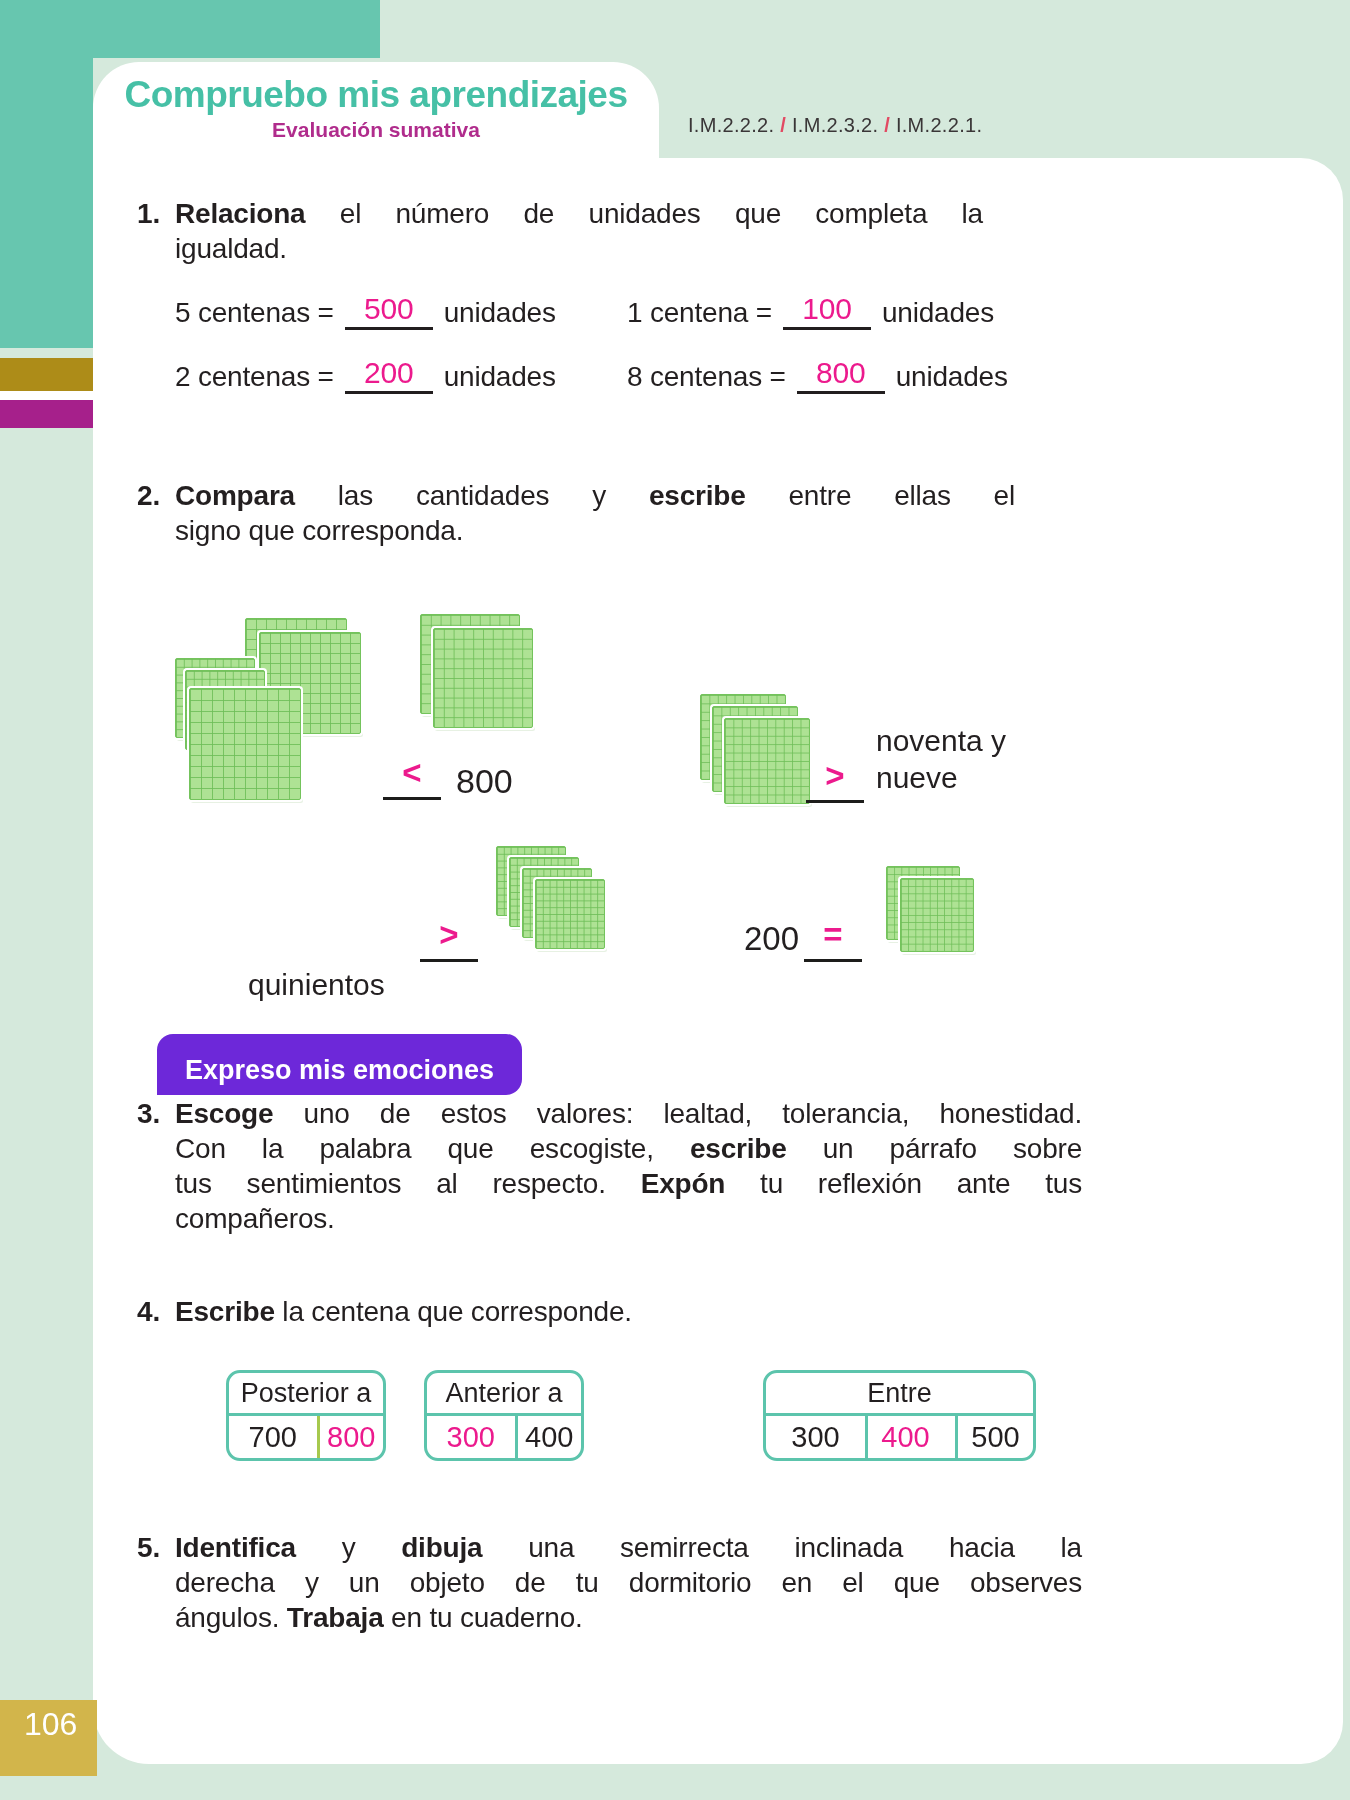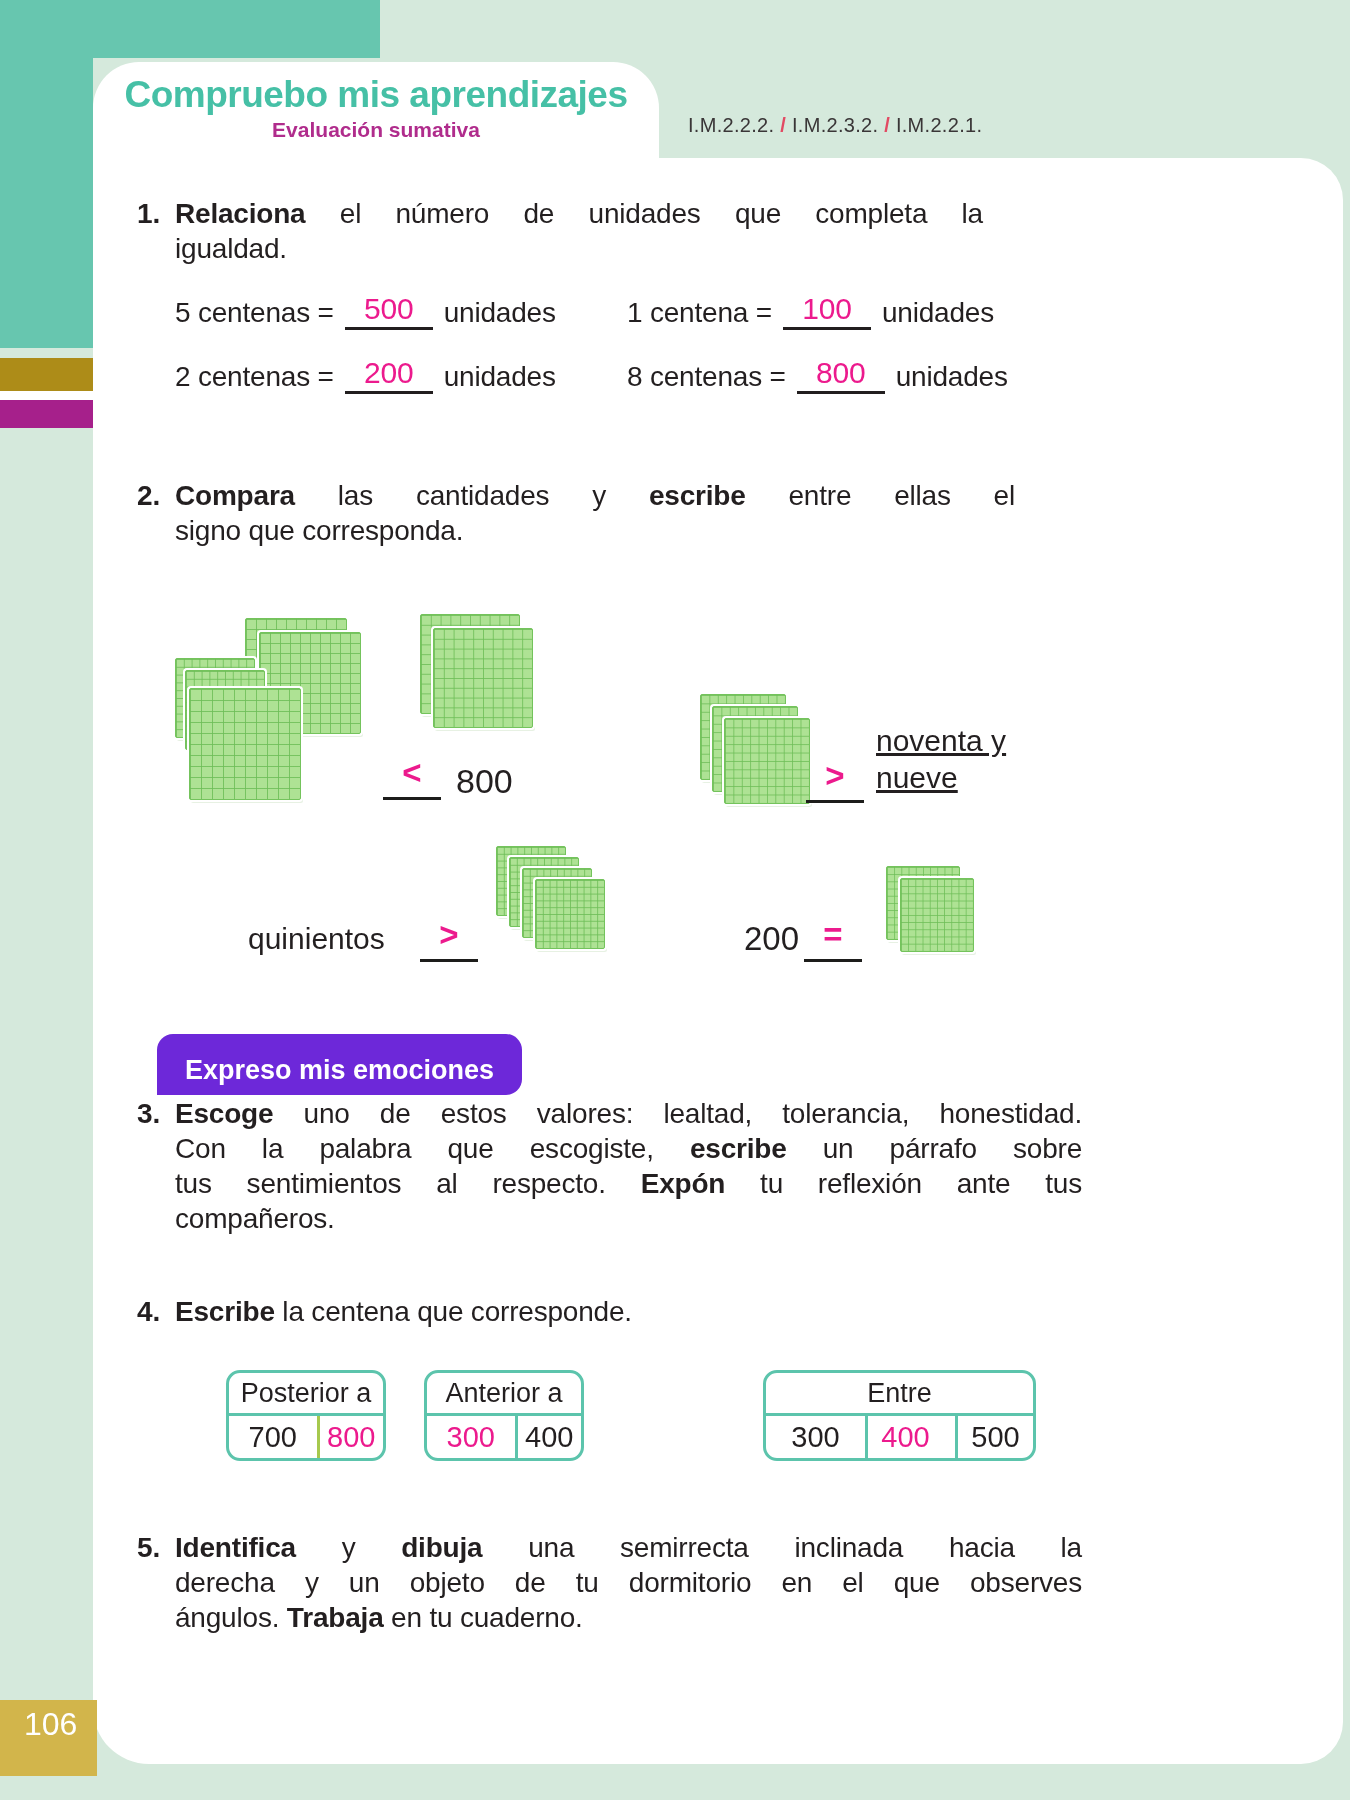--- a/index.html
+++ b/index.html
@@ -46,21 +46,21 @@
   .blockgroup{position:absolute;}
   .hblock{position:absolute;background:#aee294;border:1px solid #74c35c;border-radius:2px;
      background-image:linear-gradient(to right,rgba(110,190,88,.85) 1px,transparent 1px),
                       linear-gradient(to bottom,rgba(110,190,88,.85) 1px,transparent 1px);
      background-size:10% 10%;
      box-shadow:0 0 0 2px #ffffff,2px 3px 0 rgba(120,180,100,.18);}
   .ansline{position:absolute;width:58px;height:44px;border-bottom:3px solid #1d1d1b;
      text-align:center;font-size:33px;font-weight:700;color:#ec1a8d;line-height:40px;}
   .cmp-label{position:absolute;font-size:34px;color:#231f20;}
   .cmp-word{position:absolute;font-size:30px;color:#231f20;}
-  .cmp-twoline{position:absolute;font-size:30px;line-height:37px;color:#231f20;text-decoration:underline;}
+  .cmp-twoline{position:absolute;font-size:30px;line-height:37px;color:#231f20;}
   
   .badge{position:absolute;left:157px;top:1034px;background:#6d28d9;color:#fff;
      font-size:27px;font-weight:700;padding:21px 28px 9px 28px;border-radius:16px 16px 16px 0;}
   
   .boxrow{position:absolute;top:1370px;left:0;width:1350px;height:90px;}
   .cbox{position:absolute;border:3px solid #5cc4ac;border-radius:14px;background:#fff;overflow:hidden;}
   .cbox .btitle{height:40px;line-height:40px;text-align:center;font-size:27px;
      border-bottom:3px solid #5cc4ac;}
   .cbox .cells{display:flex;height:42px;}
   .cbox .cell{flex:1;text-align:center;line-height:42px;font-size:29px;border-left:3px solid #5cc4ac;margin-left:12px;}
@@ -145,21 +145,21 @@
     <div class="hblock" style="left: 0px; top: 0px; width: 84px; height: 84px;"></div>
     <div class="hblock" style="left: 12px; top: 12px; width: 84px; height: 84px;"></div>
     <div class="hblock" style="left: 24px; top: 24px; width: 84px; height: 84px;"></div>
   </div>
 <div class="ansline" style="left:806px;top:756px;">&gt;</div>
 <div class="cmp-twoline" style="left:876px;top:722px;">
   <div>noventa y</div>
   <div>nueve</div>
 </div>
 
-<div class="cmp-word" style="left:248px;top:922px;">quinientos</div>
+<div class="cmp-word" style="left:248px;top:968px;">quinientos</div>
 <div class="ansline" style="left:420px;top:915px;">&gt;</div>
 <div class="blockgroup" style="left:496px;top:846px;width:115px;height:110px;">
     <div class="hblock" style="left: 0px; top: 0px; width: 68px; height: 68px;"></div>
     <div class="hblock" style="left: 13px; top: 11px; width: 68px; height: 68px;"></div>
     <div class="hblock" style="left: 26px; top: 22px; width: 68px; height: 68px;"></div>
     <div class="hblock" style="left: 39px; top: 33px; width: 68px; height: 68px;"></div>
   </div>
 
 <div class="cmp-label" style="left:744px;top:920px;font-size:33px;">200</div>
 <div class="ansline" style="left:804px;top:915px;">=</div>

